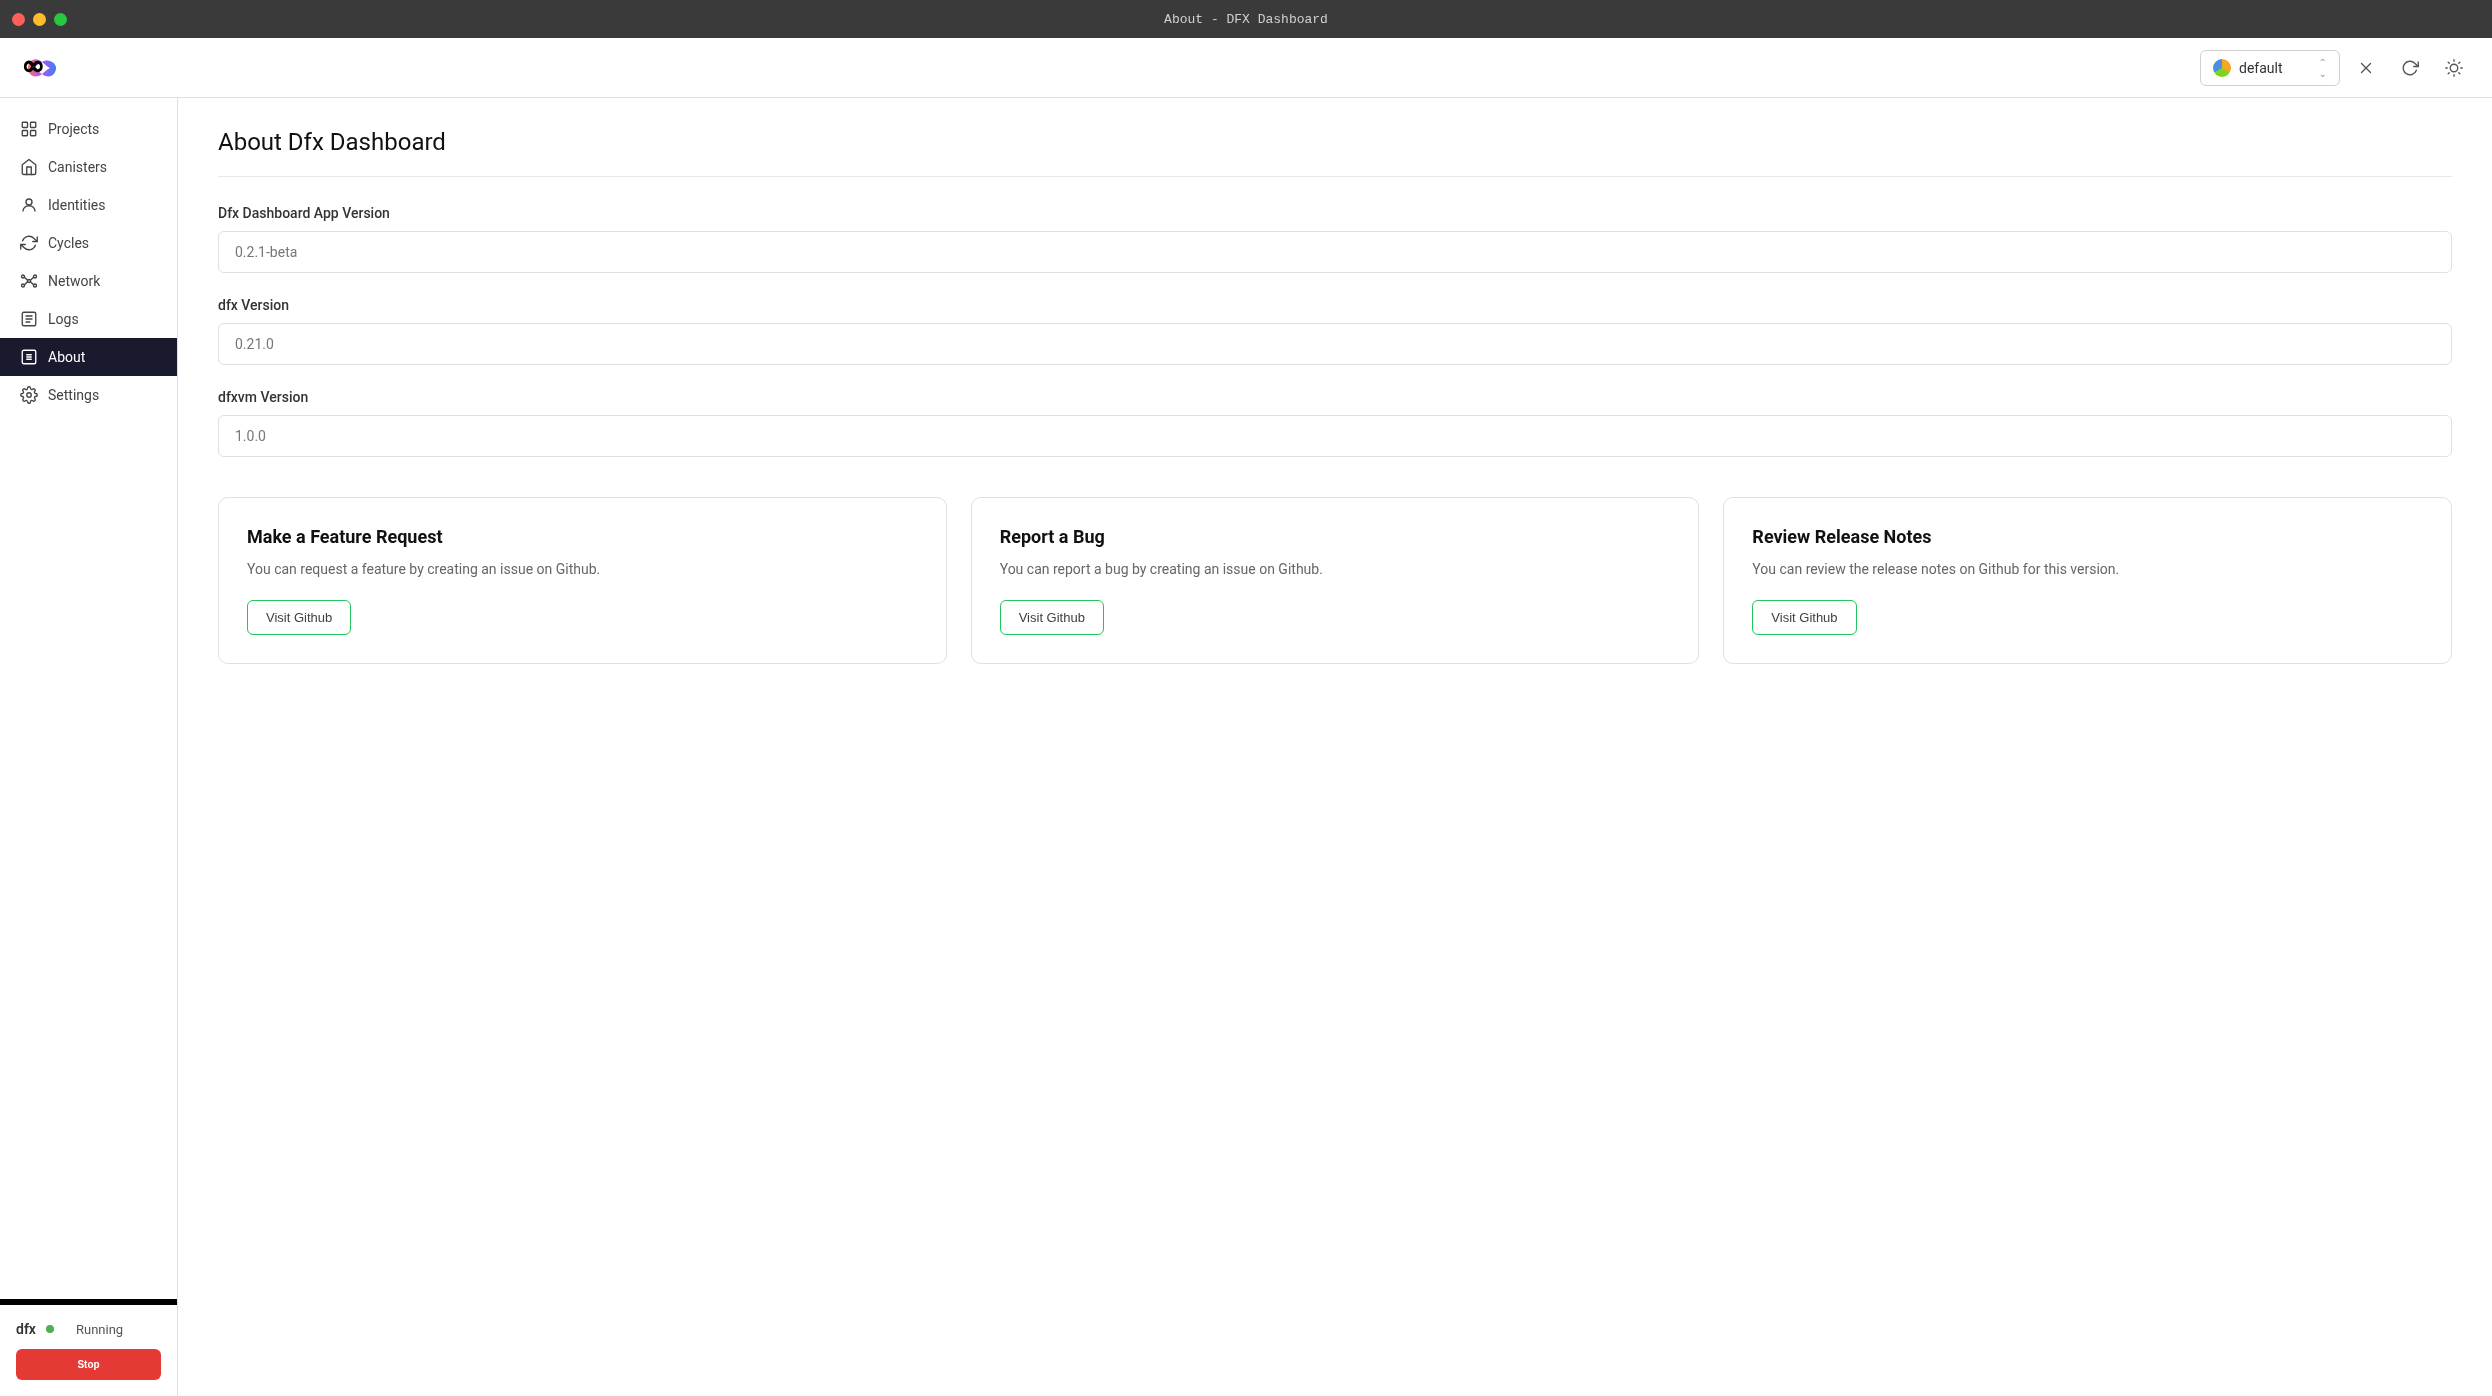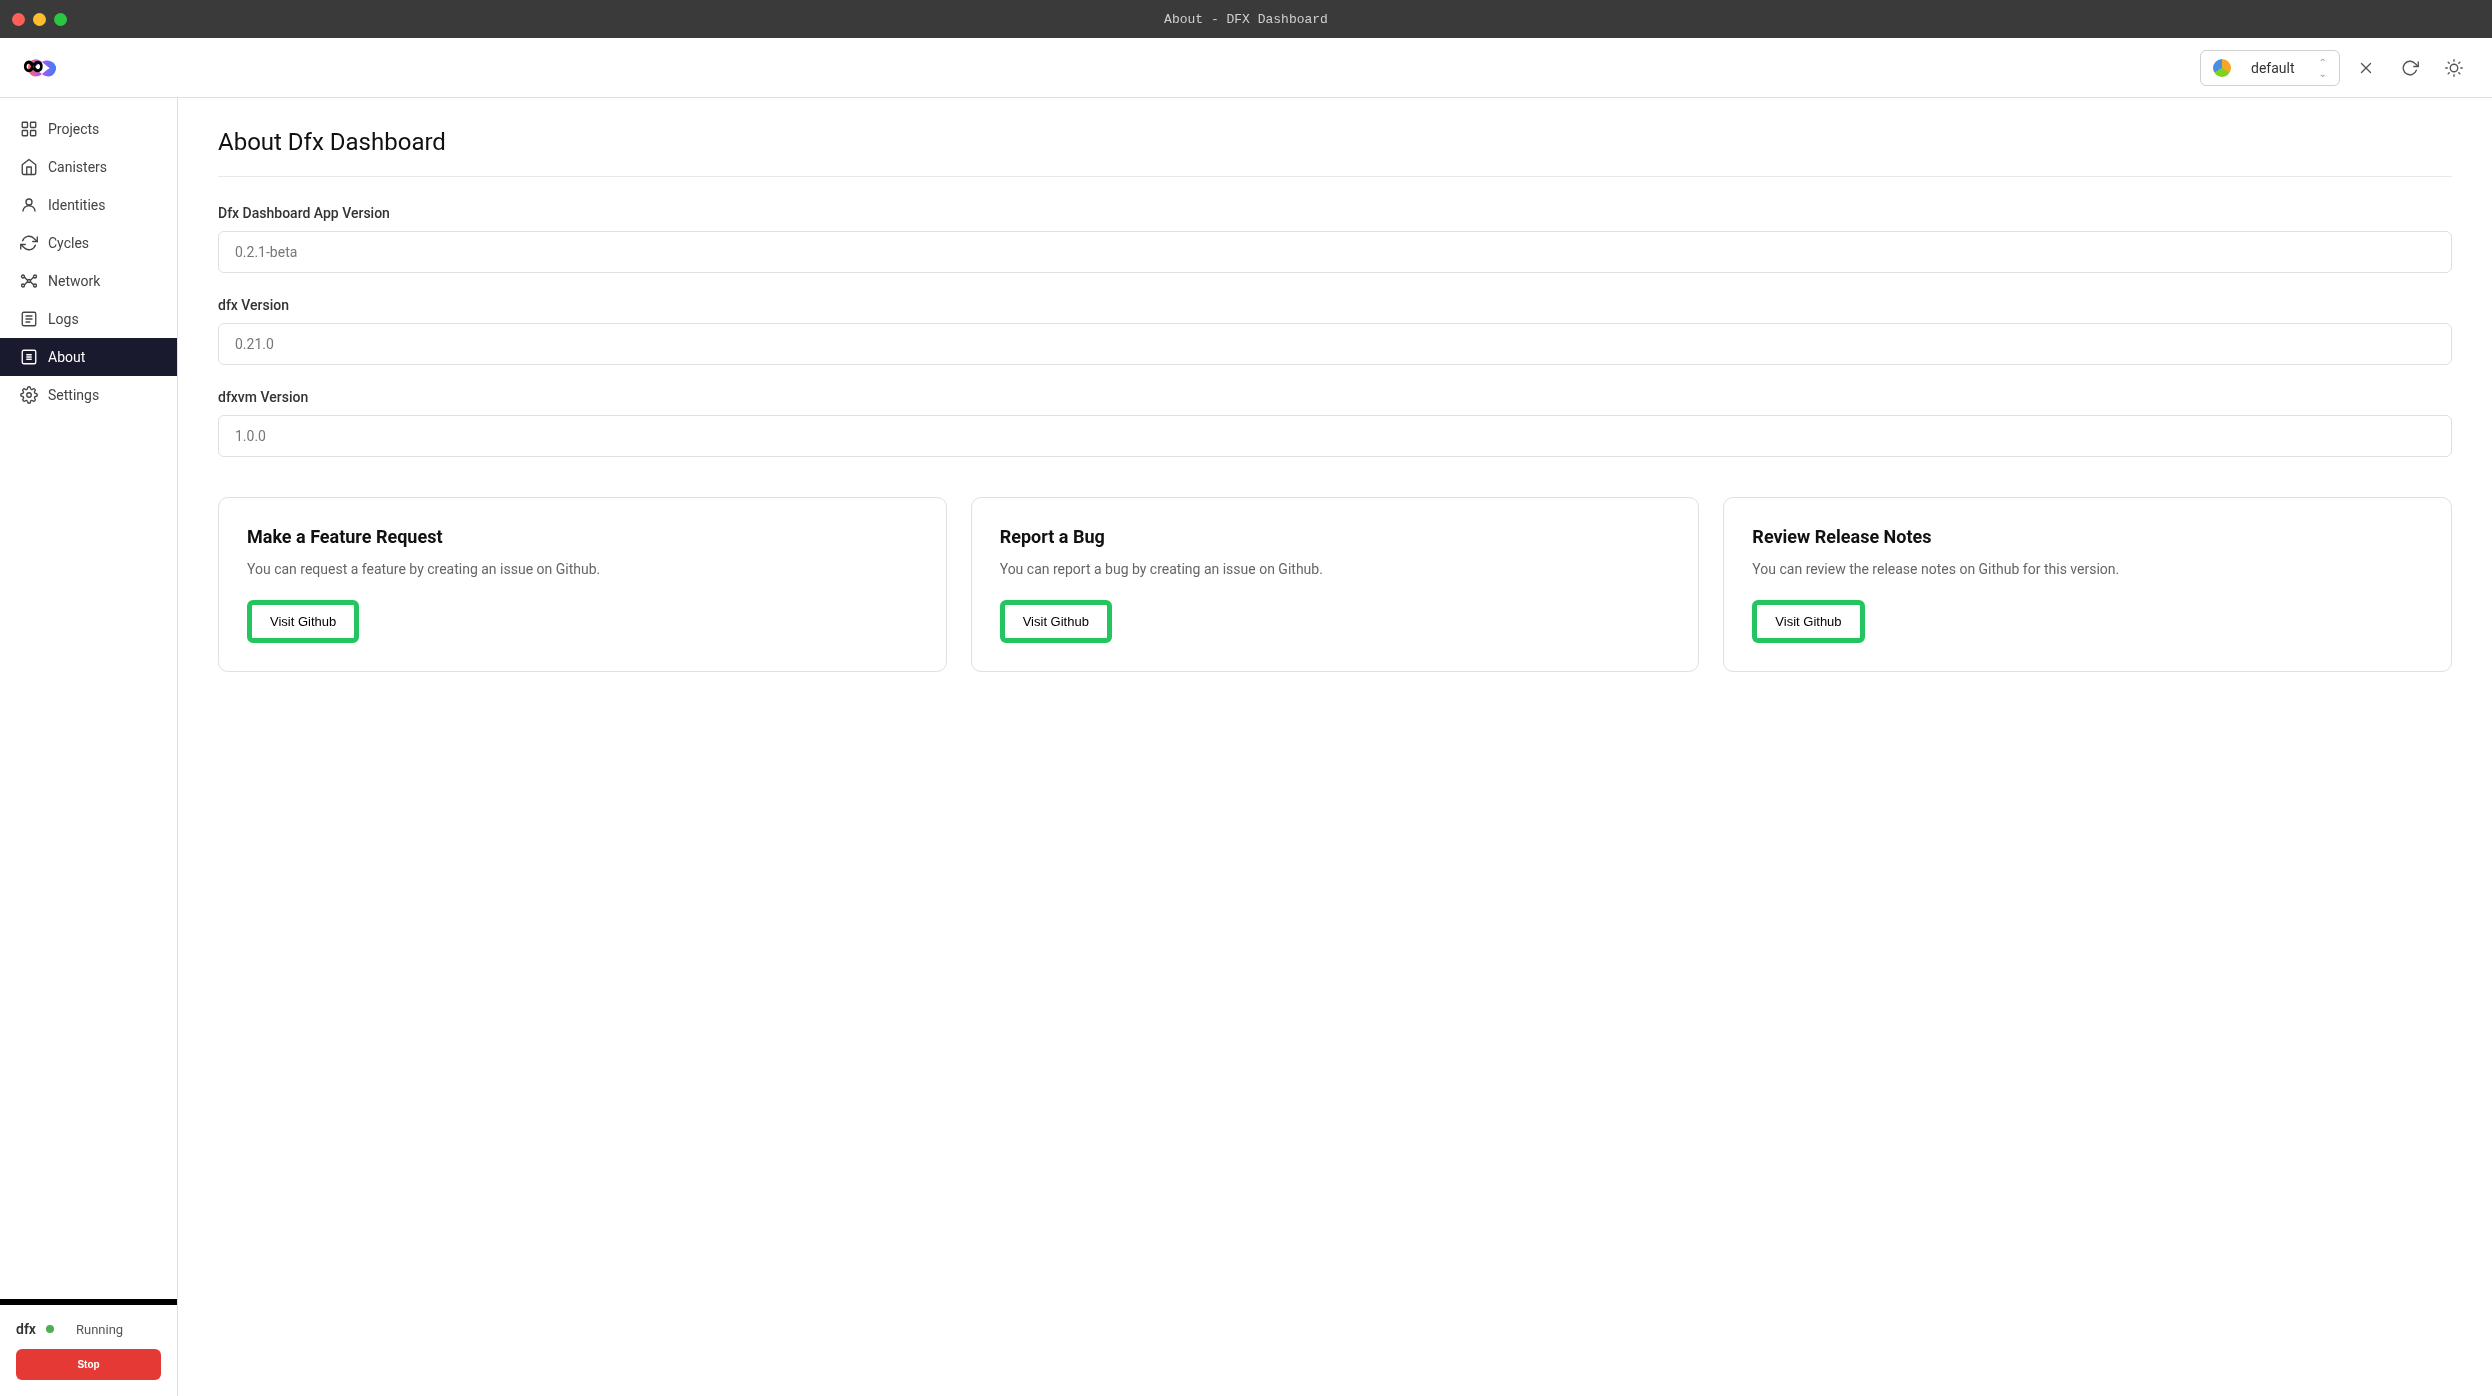--- a/index.html
+++ b/index.html
@@ -88,21 +88,21 @@
 
     .header-actions {
       display: flex;
       align-items: center;
       gap: 8px;
     }
 
     .network-selector {
       display: flex;
       align-items: center;
-      gap: 20px;
+      gap: 8px;
       border: 1px solid #d0d0d0;
       border-radius: 6px;
       padding: 6px 12px;
       background: #fff;
       cursor: pointer;
       min-width: 140px;
     }
 
     .network-dot {
       width: 18px;
@@ -298,25 +298,25 @@
 
     .card-desc {
       font-size: 14px;
       color: #666;
       line-height: 1.5;
       flex: 1;
     }
 
     .visit-btn {
       display: inline-block;
-      border: 5px solid #22c55e;
+      border: 1px solid #22c55e;
       border-radius: 6px;
       padding: 9px 18px;
       font-size: 13px;
-      color: #000000;
+      color: #404040;
       background: #fff;
       cursor: pointer;
       width: fit-content;
       margin-top: 8px;
     }
 
     
     svg {
       width: 18px;
       height: 18px;

